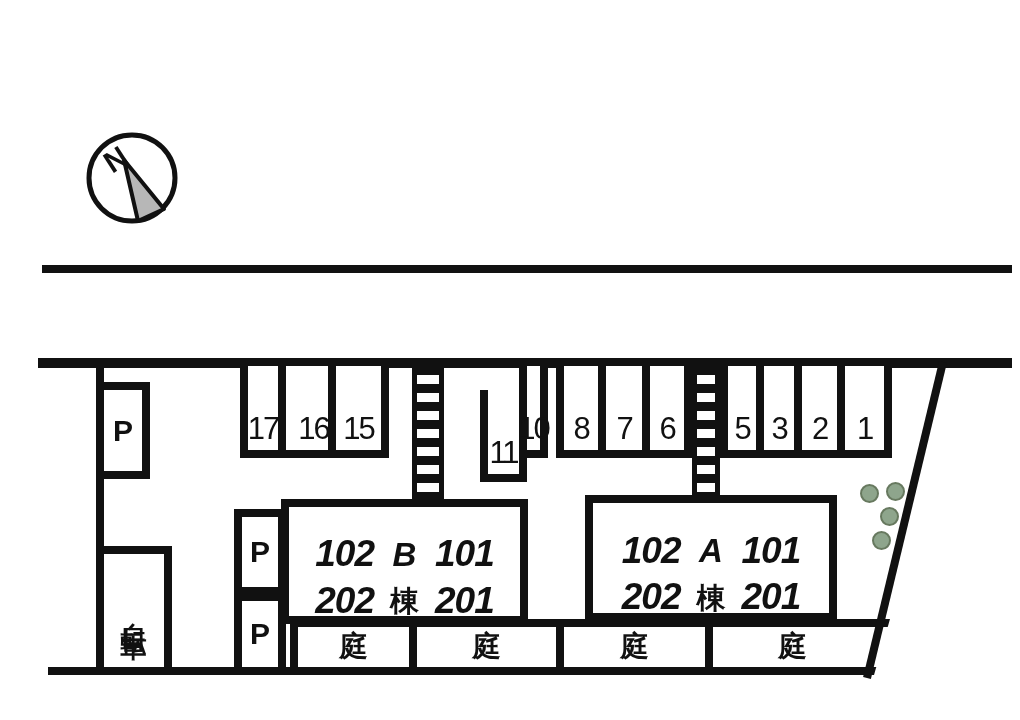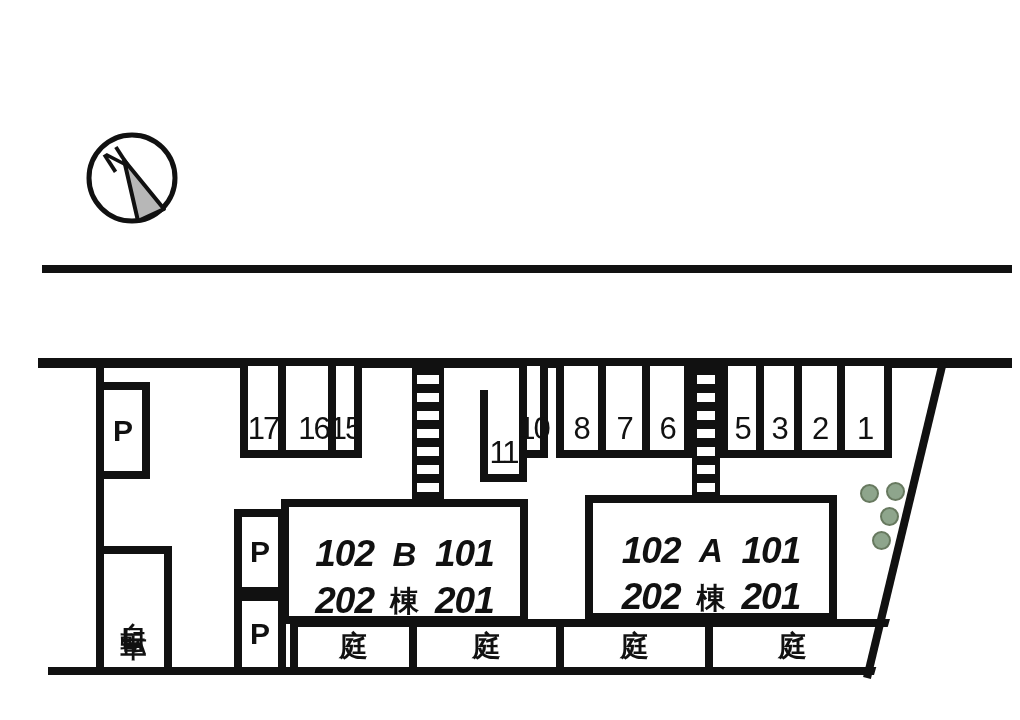--- a/index.html
+++ b/index.html
@@ -92,21 +92,21 @@
 
   <div class="vline" style="left:96px;top:358px;width:8px;height:317px;"></div>
   <div class="hline" style="left:48px;top:667px;width:826px;height:8px;"></div>
 
   <div class="pcell" style="left:240px;width:46px;">
       <div class="pnum">17</div>
     </div>
   <div class="pcell" style="left:278px;width:71px;">
       <div class="pnum">16</div>
     </div>
-  <div class="pcell" style="left:328px;width:34px;">
+  <div class="pcell" style="left:328px;width:61px;">
       <div class="pnum">15</div>
     </div>
   <div class="pcell" style="left:480px;width:47px;margin-top:24px;">
       <div class="pnum">11</div>
     </div>
   <div class="pcell" style="left:519px;width:29px;">
       <div class="pnum">10</div>
     </div>
   <div class="pcell" style="left:556px;width:50px;">
       <div class="pnum">8</div>

